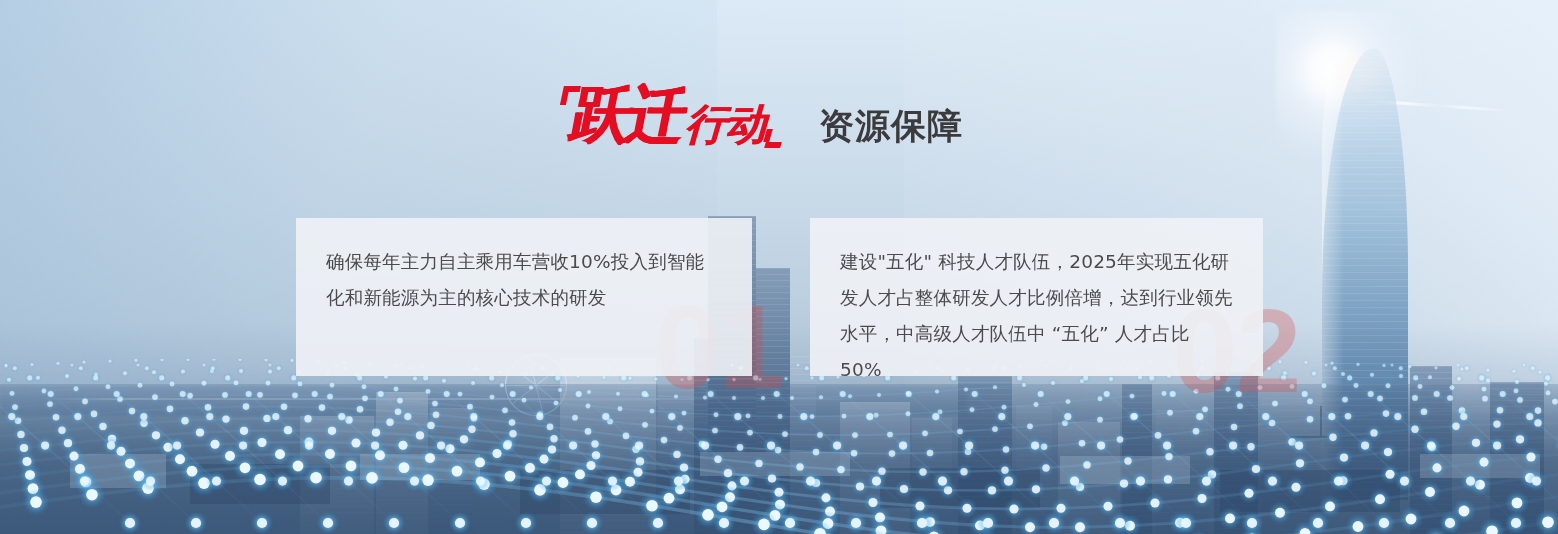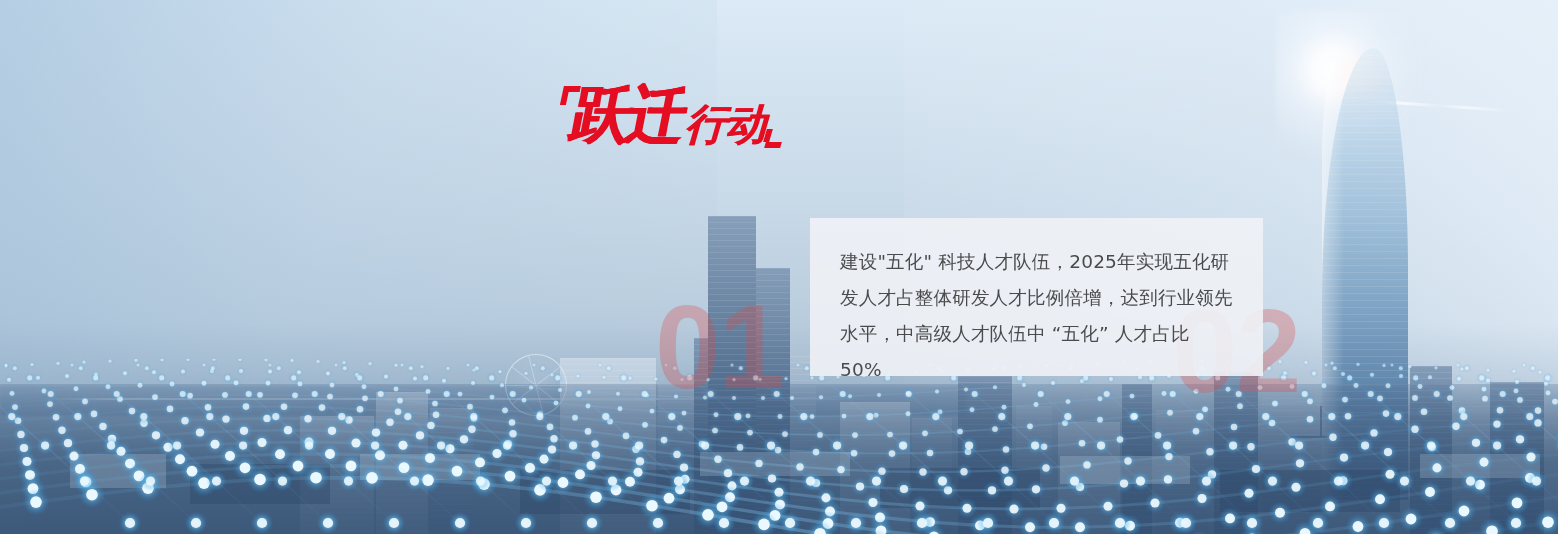--- a/index.html
+++ b/index.html
@@ -1742,20 +1742,24 @@
         <span></span>
           <i></i>
       </div>
       <div class="brand-big">跃迁</div>
       <div class="brand-small">行动</div>
       <div class="brand-q-close">
         <i></i>
           <span></span>
       </div>
     </div>
+    <div class="subtitle">资源保障</div>
   </div>
 
+  <div class="card" id="card-1">
+    <div class="card-text">确保每年主力自主乘用车营收10%投入到智能化和新能源为主的核心技术的研发</div>
+  </div>
 
   <div class="card" id="card-2">
     <div class="card-text">建设"五化" 科技人才队伍，2025年实现五化研发人才占整体研发人才比例倍增，达到行业领先水平，中高级人才队伍中 “五化” 人才占比 50%</div>
   </div>
 
 </div>
 
 </body></html>

